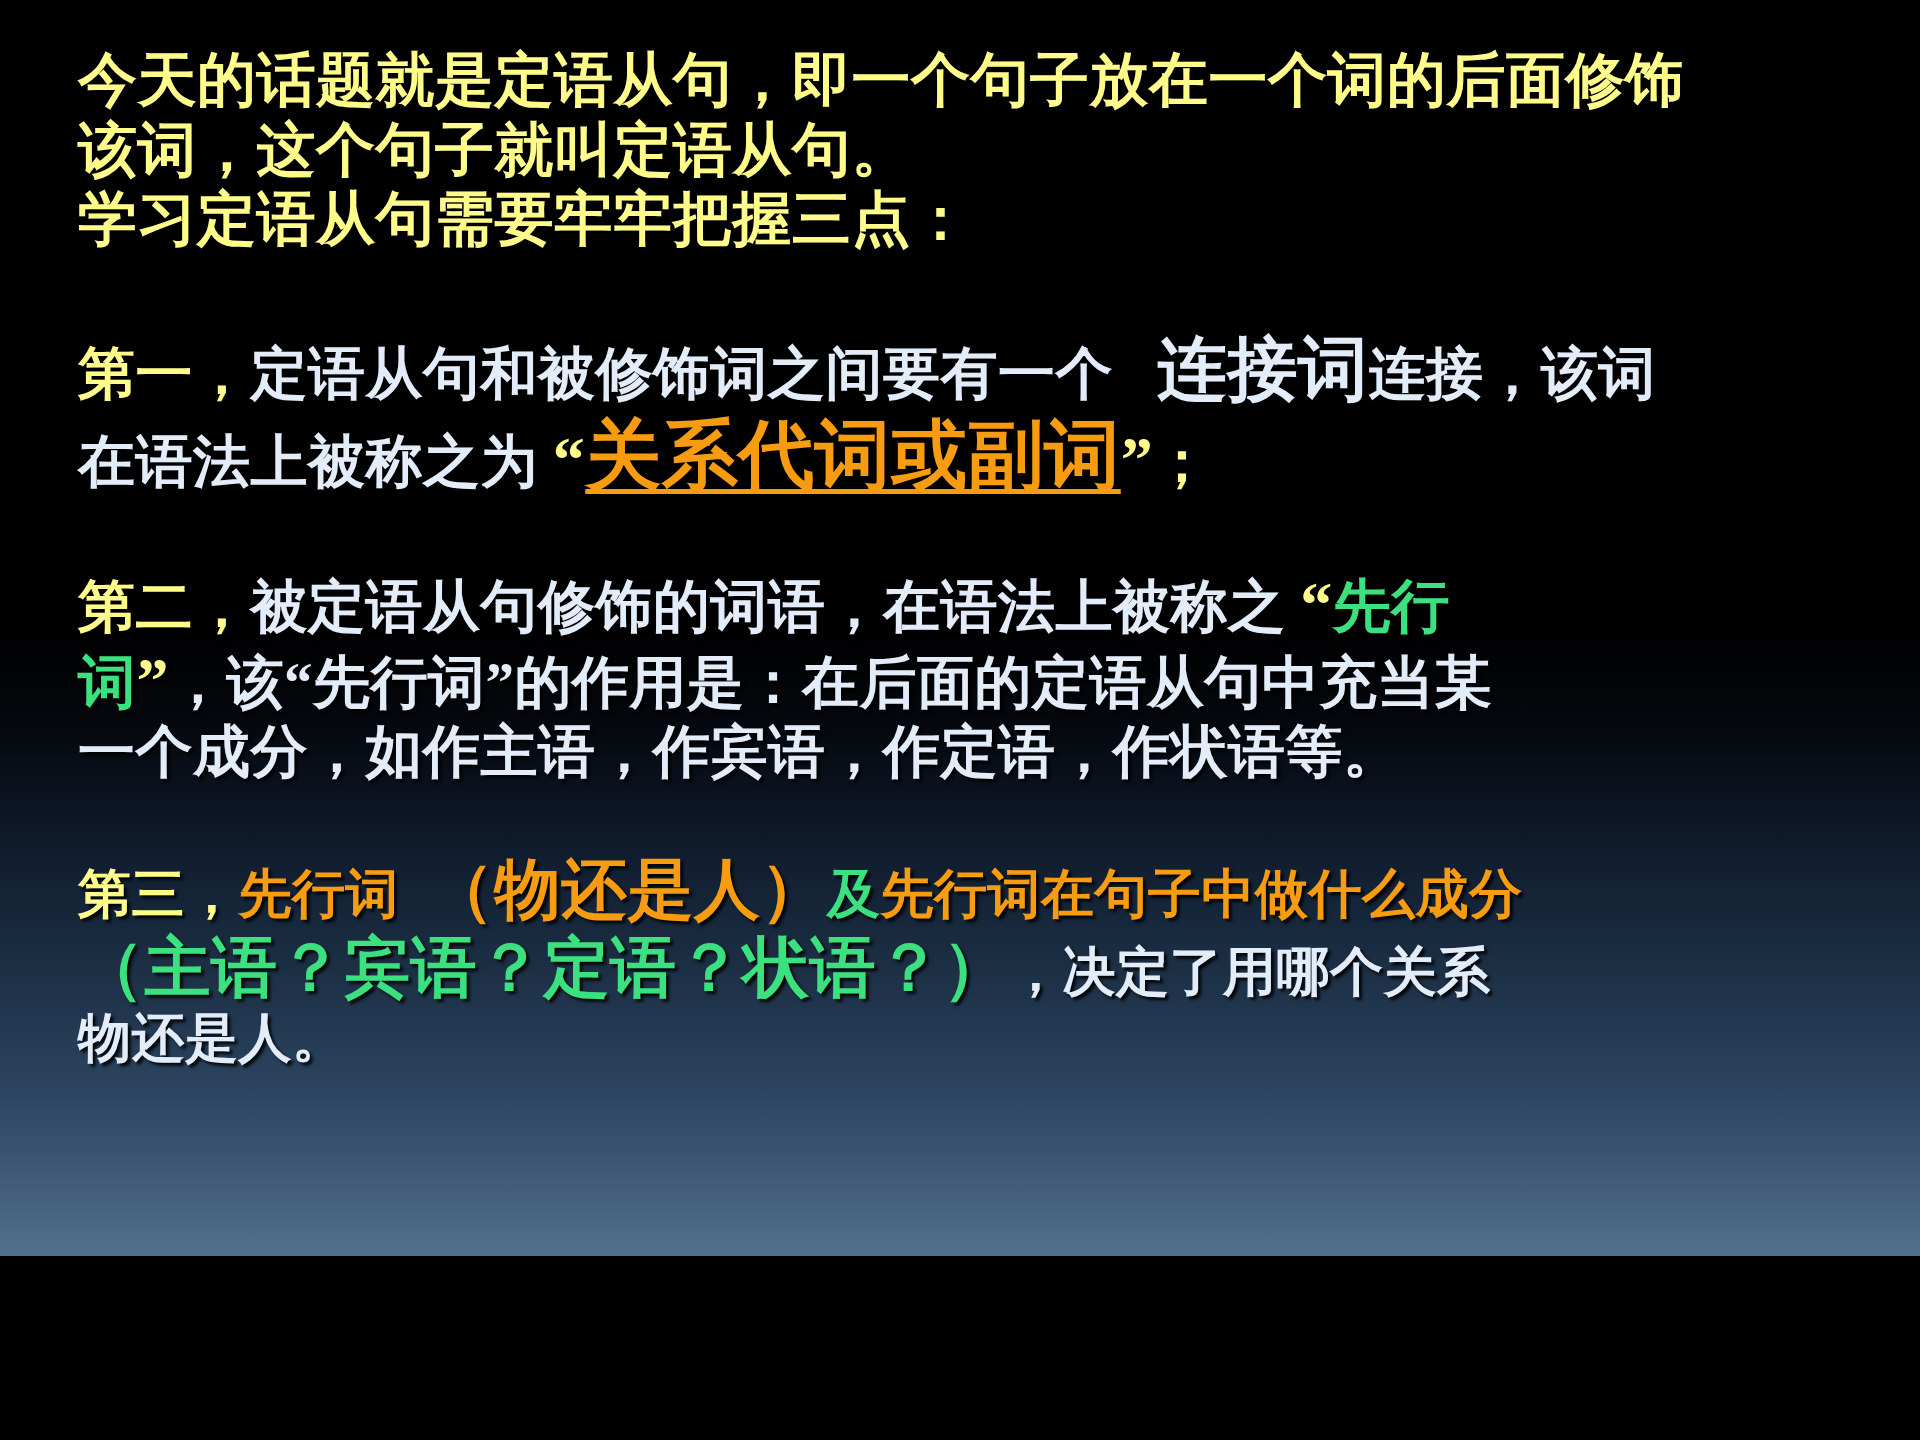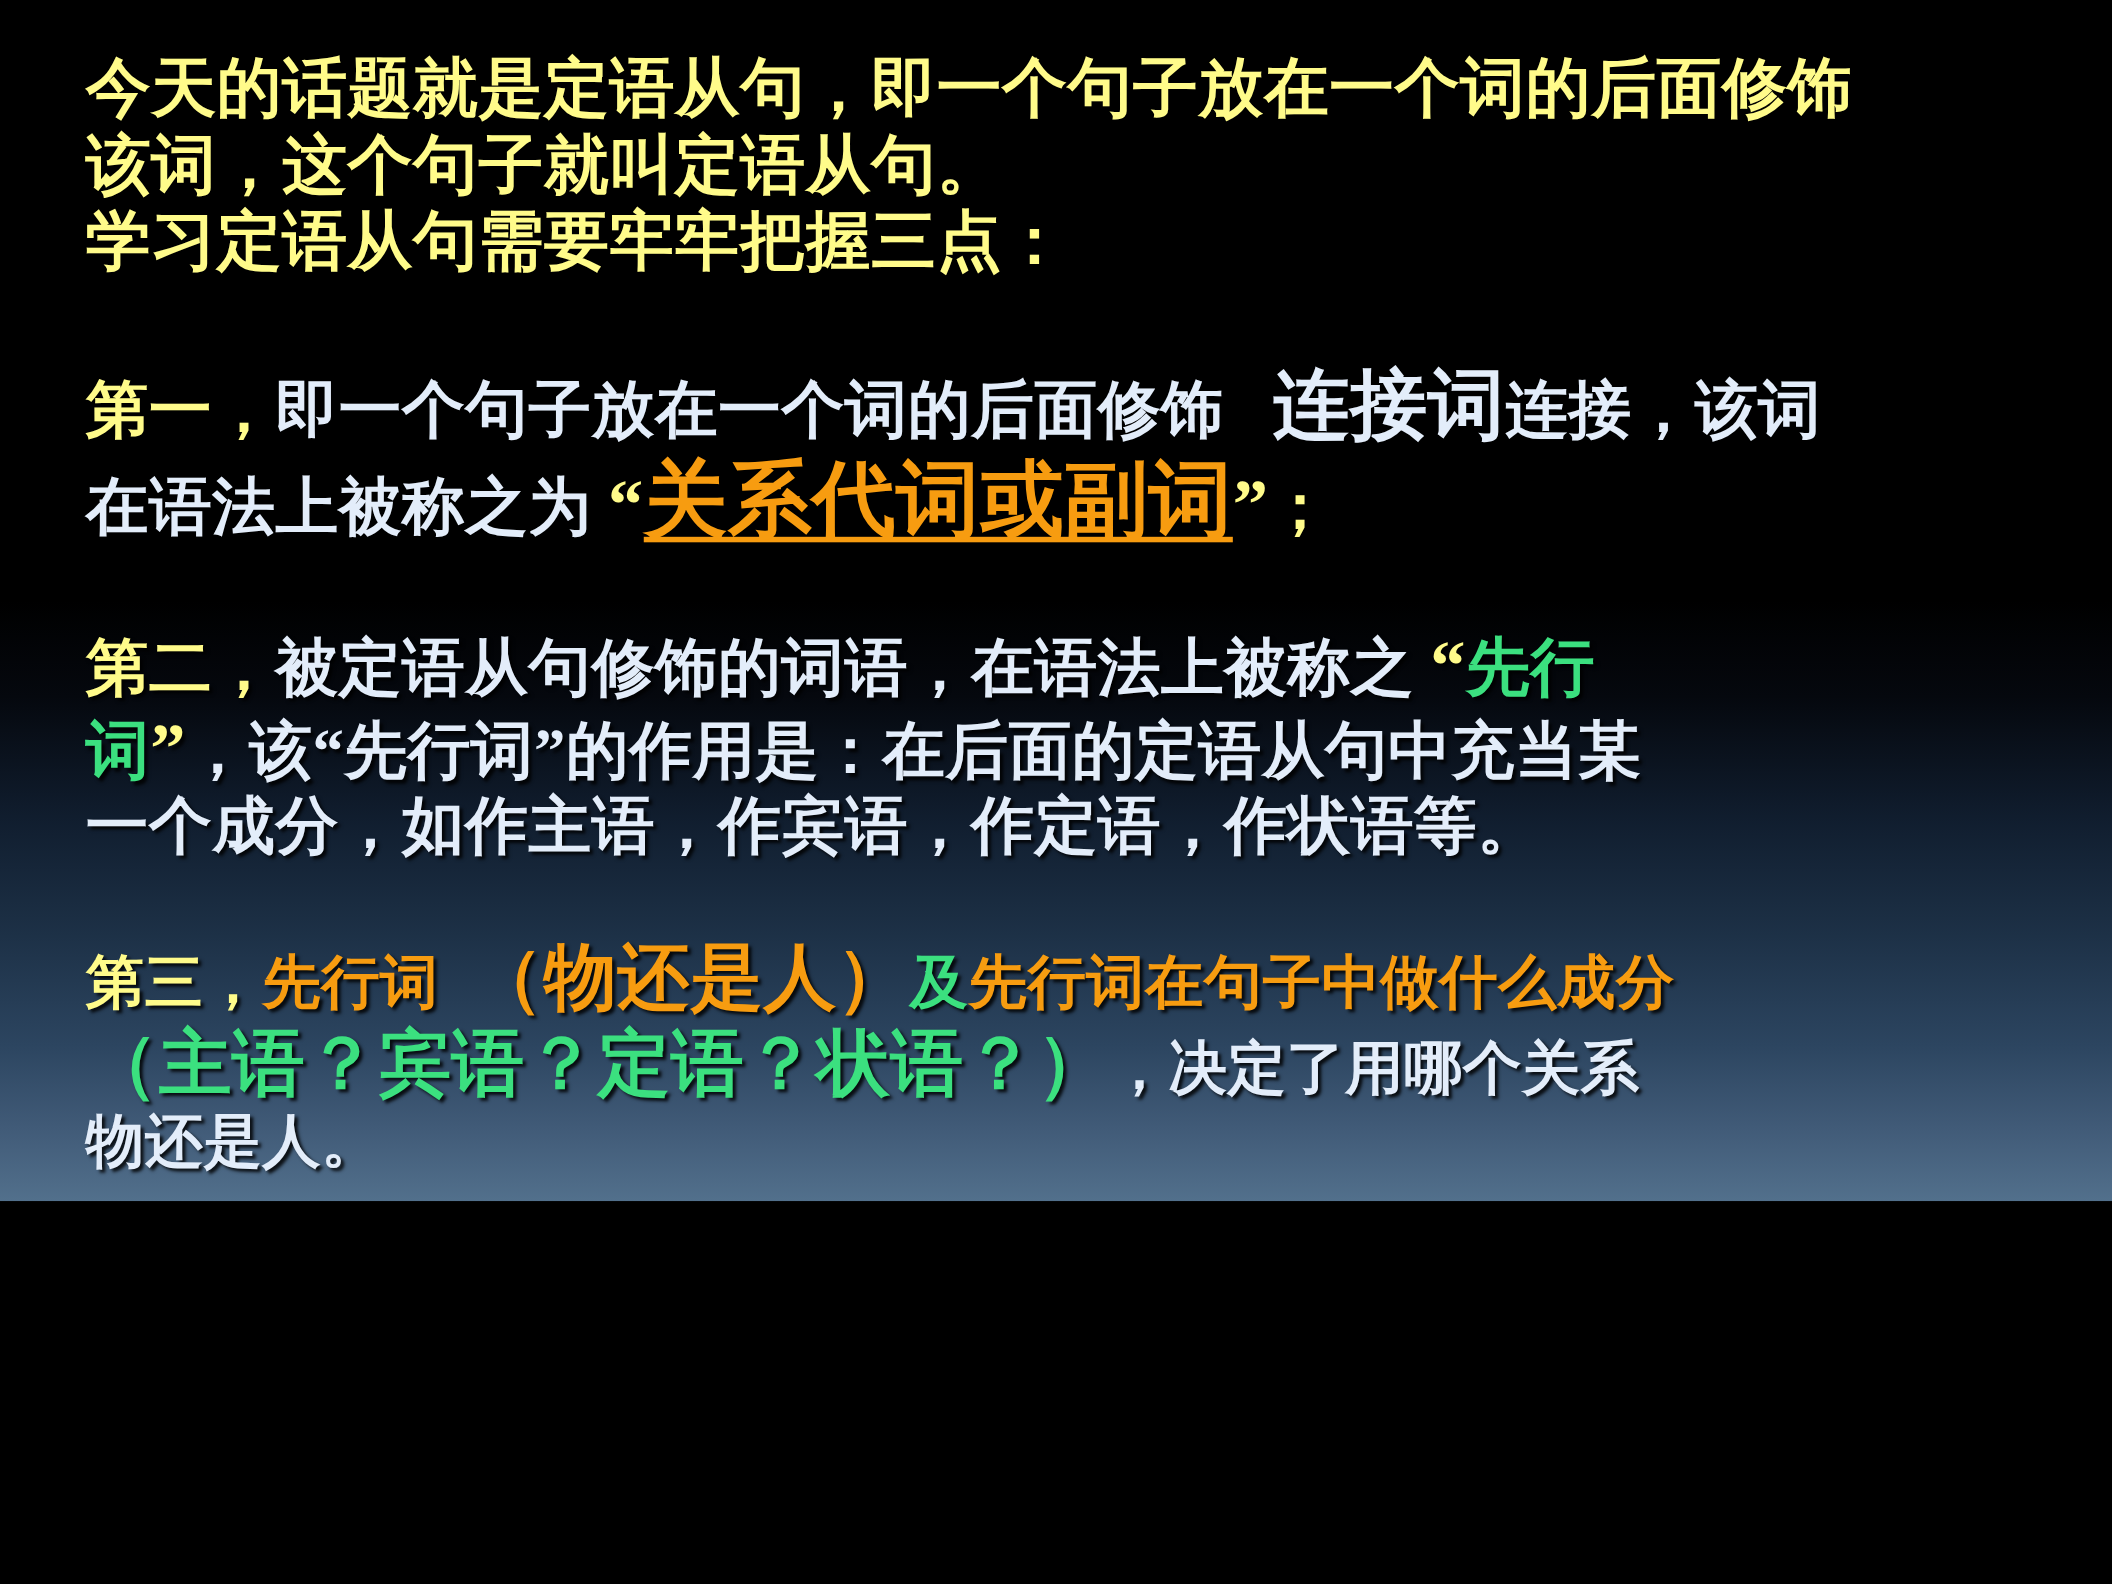--- a/index.html
+++ b/index.html
@@ -3,21 +3,21 @@
 <meta charset="utf-8">
 <style>
   html, body {
     margin: 0;
     padding: 0;
     background: #000;
   }
   #slide {
     position: relative;
     width: 1920px;
-    height: 1092px;
+    height: 1256px;
     overflow: hidden;
     background: linear-gradient(to bottom,
        #000000 0%,
        #000000 50%,
        #05080e 58%,
        #101d2e 68%,
        #1d3147 78%,
        #2c4560 87%,
        #415b78 94%,
        #52708c 100%);
@@ -77,21 +77,21 @@
 </head>
 <body>
 
 <div id="slide">
   <div class="content">
 
     <p class="blk p-intro"><span>今天的话题就是定语从句，即一个句子放在一个词的后面修饰</span><br><span>该词，这个句子就叫定语从句。</span><br><span>学习定语从句需要牢牢把握三点：</span></p>
 
     <div class="gap-lg"></div>
 
-    <p class="blk p-first"><span class="y">第一，</span><span class="w">即一个句子放在一个词的后面修饰</span><span class="mid-w">连接词</span><span class="w">连接，该词</span><br><span class="w">在语法上被称之为 </span><span class="qt-y">“</span><span class="big-or">关系代词或副词</span><span class="qt-y">”</span><span class="y">；</span></p>
+    <p class="blk p-first"><span class="y">第一，</span><span class="w">定语从句和被修饰词之间要有一个</span><span class="mid-w">连接词</span><span class="w">连接，该词</span><br><span class="w">在语法上被称之为 </span><span class="qt-y">“</span><span class="big-or">关系代词或副词</span><span class="qt-y">”</span><span class="y">；</span></p>
 
     <div class="gap-md"></div>
 
     <p class="blk p-second"><span class="y">第二，</span><span class="w">被定语从句修饰的词语，在语法上被称之 </span><span class="qt-y">“</span><span class="big-gr">先行</span><br><span class="big-gr">词</span><span class="qt-y">”</span><span class="w">，该</span><span class="w">“</span><span class="w">先行词</span><span class="w">”</span><span class="w">的作用是：在后面的定语从句中充当某</span><br><span class="w">一个成分，如作主语，作宾语，作定语，作状语等。</span></p>
 
     <div class="gap-md"></div>
 
     <p class="blk p-third"><span class="y">第三，</span><span class="or">先行词</span><span class="big-or-inline">（物还是人）</span><span class="gr">及</span><span class="or">先行词在句子中做什么成分</span><br><span class="big-gr-inline">（主语？宾语？定语？状语？）</span><span class="w">，决定了用哪个关系</span><br><span class="w">物还是人。</span></p>
 
   </div>

